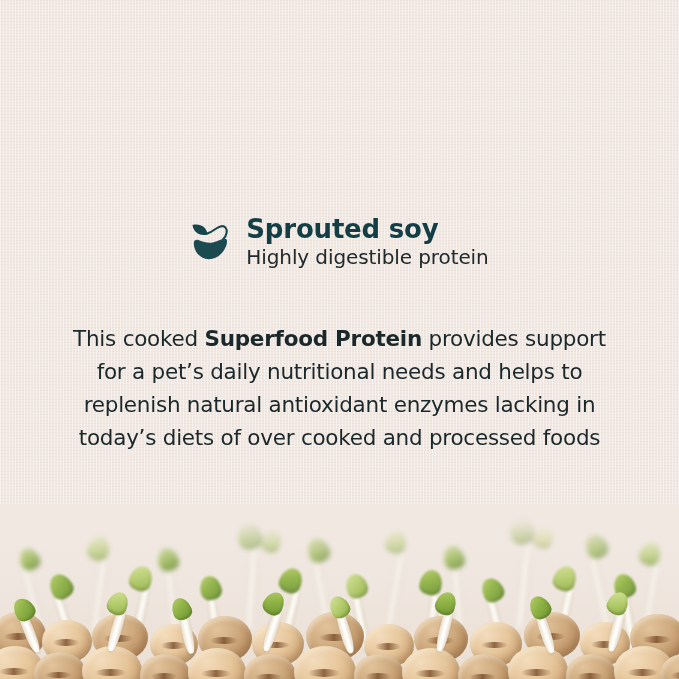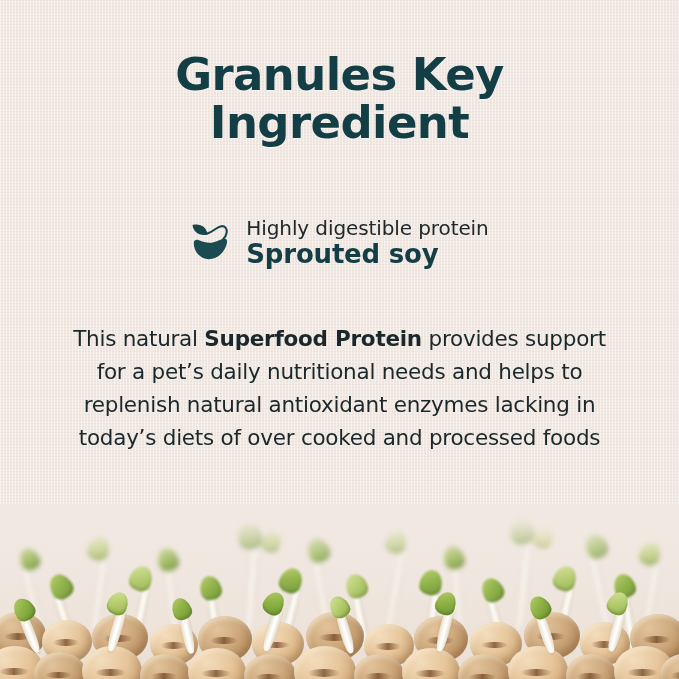--- a/index.html
+++ b/index.html
@@ -160,45 +160,41 @@
     pointer-events:none;
   }
 </style>
 </head>
 <body>
 
 <div id="card">
 
   <div id="texture"></div>
 
-  <h1 id="title">
-    <span class="l l1">Granules Key</span>
-    <span class="l l2">Ingredient</span>
-  </h1>
 
   <div id="ingredient">
 
     <svg id="sprout-icon" viewBox="0 0 42 46" aria-hidden="true">
 
       <path d="M2.5 6.0 C10.5 4.2 16.4 8.0 17.6 15.4 C10.0 17.6 3.6 13.6 2.5 6.0 Z" fill="#16454c"></path>
 
       <path d="M17.2 14.6 C22.6 13.2 25.8 8.6 30.4 7.4 C35.0 6.2 37.4 9.6 36.6 13.8 C36.2 16.2 34.8 18.4 33.2 20.0" fill="none" stroke="#16454c" stroke-width="2.1" stroke-linecap="round"></path>
 
       <path d="M3.8 24.0 C3.8 21.6 6.2 20.2 9.0 21.2 C13.6 22.8 18.4 24.6 23.6 23.2
                C28.6 21.8 32.8 19.2 35.4 19.8 C37.6 20.4 37.4 23.6 36.0 27.2
                C33.2 34.6 26.4 40.4 18.6 40.2 C10.2 40.0 3.8 32.6 3.8 24.0 Z" fill="#1b4a50"></path>
     </svg>
 
     <div id="ingredient-text">
+      <div id="ing-name">Sprouted soy</div>
       <div id="ing-desc">Highly digestible protein</div>
-      <div id="ing-name">Sprouted soy</div>
     </div>
   </div>
 
-  <p id="body-copy"><span>This natural </span><b>Superfood Protein</b><span> provides support for a pet’s daily nutritional needs and helps to replenish natural antioxidant enzymes lacking in today’s diets of over cooked and processed foods</span></p>
+  <p id="body-copy"><span>This cooked </span><b>Superfood Protein</b><span> provides support for a pet’s daily nutritional needs and helps to replenish natural antioxidant enzymes lacking in today’s diets of over cooked and processed foods</span></p>
 
   <div id="photo">
     <div id="photo-haze"></div>
 
     <div class="far">
       <div class="stem" style="left:28px;  top:56px;  width:7px;  height:70px; transform:rotate(-14deg);"></div>
       <div class="leaf" style="left:20px;  top:44px;  width:19px; height:22px; transform:rotate(-26deg);"></div>
       <div class="stem" style="left:96px;  top:48px;  width:7px;  height:80px; transform:rotate(8deg);"></div>
       <div class="leaf pale" style="left:88px; top:32px; width:21px; height:24px; transform:rotate(14deg);"></div>
       <div class="stem" style="left:168px; top:60px;  width:7px;  height:68px; transform:rotate(-6deg);"></div>

